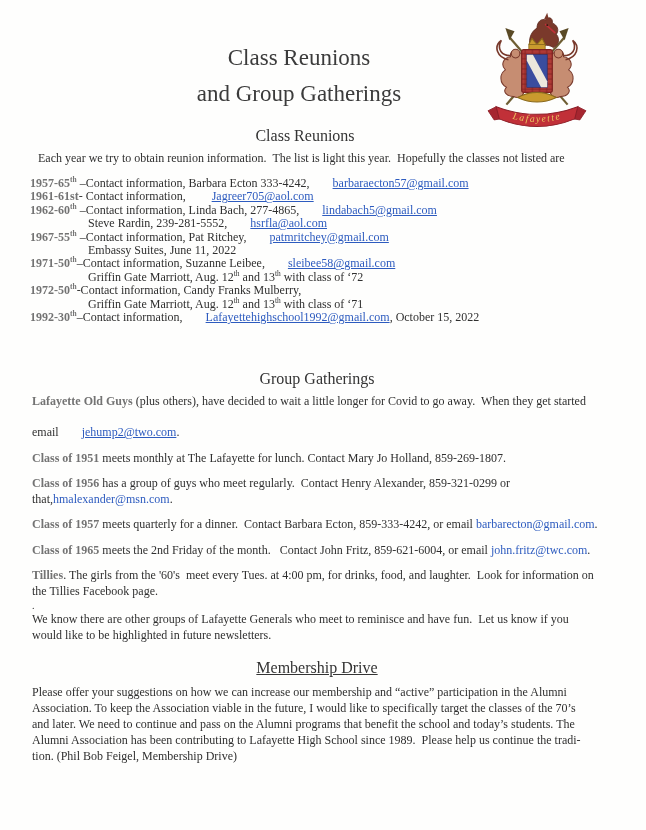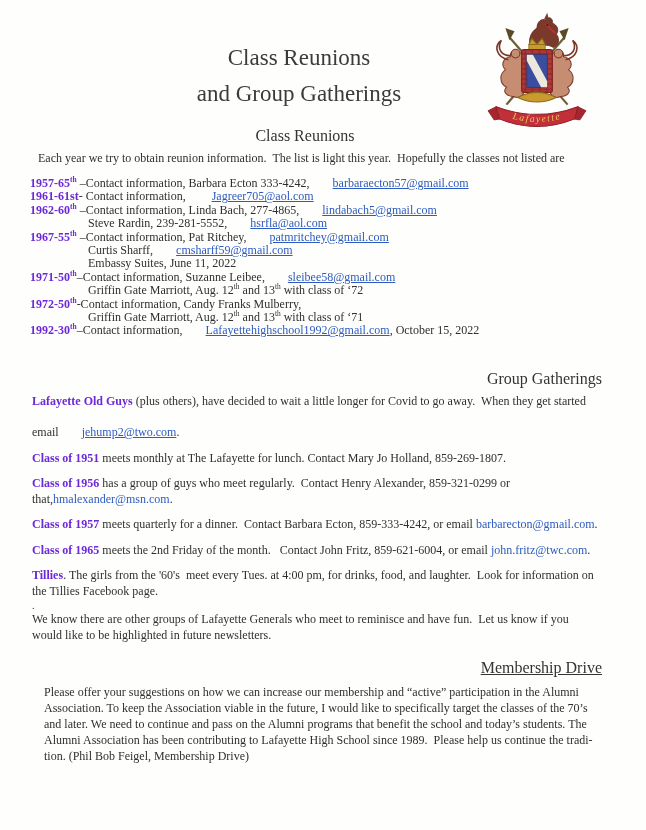--- a/index.html
+++ b/index.html
@@ -11,32 +11,32 @@
     position:absolute;top:40px;left:0;width:598px;text-align:center;
     font-size:23px;line-height:36px;color:#3b3b3b;
   }
   .crest{position:absolute;left:486px;top:12px;width:102px;height:122px;}
   .sec-heading{font-size:16px;line-height:20px;text-align:center;color:#343434;}
   #reunions-heading{position:absolute;top:126px;left:0;width:610px;}
   .intro{position:absolute;top:151px;left:38px;width:590px;font-size:12px;line-height:15px;white-space:pre-wrap;}
   .list{position:absolute;top:177px;left:30px;font-size:12px;line-height:13.4px;}
   .line{white-space:pre-wrap;}
   .line.indent{padding-left:58px;}
-  .b{font-weight:bold;color:#6d28d9;}
+  .b{font-weight:bold;color:#737373;}
   sup{font-size:0.62em;line-height:0;margin-top:28px;}
   .lnk{color:#2d5bbf;text-decoration:none;cursor:pointer;}
   .lnk.u{text-decoration:underline;padding-left:20px;}
   .flow{position:absolute;left:32px;width:610px;font-size:12px;}
-  .flow .sec-heading{width:570px;margin:0 0 5px 0;text-align:right;}
+  .flow .sec-heading{width:570px;margin:0 0 5px 0;}
   #gatherings{top:369px;}
   #gatherings .para{line-height:15.5px;margin:0 0 10px 0;white-space:pre-wrap;}
   #gatherings .para.small{line-height:9px;margin:-8px 0 2px 0;font-size:10px;}
   #membership{top:658px;}
   #membership .sec-heading{text-decoration:underline;margin-bottom:6px;}
-  #membership .para{line-height:16px;margin:0 0 6px 12px;white-space:pre-wrap;}
+  #membership .para{line-height:16px;margin:0 0 6px 0;white-space:pre-wrap;}
 </style>
 </head>
 <body>
 
 <div class="doc">
 
   <div class="title">
     <div>Class Reunions</div>
     <div>and Group Gatherings</div>
   </div>
@@ -101,21 +101,20 @@
   <div id="reunions-heading" class="sec-heading">Class Reunions</div>
 
   <div class="intro">Each year we try to obtain reunion information.  The list is light this year.  Hopefully the classes not listed are</div>
 
   <div class="list">
       <div class="line"><span class="b">1957-65</span><span class="b"><sup>th</sup></span><span> –Contact information, Barbara Ecton 333-4242, </span><a href="#" class="lnk u">barbaraecton57@gmail.com</a></div>
       <div class="line"><span class="b">1961-61st</span><span>- Contact information,  </span><a href="#" class="lnk u">Jagreer705@aol.com</a></div>
       <div class="line"><span class="b">1962-60</span><span class="b"><sup>th</sup></span><span> –Contact information, Linda Bach, 277-4865, </span><a href="#" class="lnk u">lindabach5@gmail.com</a></div>
       <div class="line indent"><span>Steve Rardin, 239-281-5552, </span><a href="#" class="lnk u">hsrfla@aol.com</a></div>
       <div class="line"><span class="b">1967-55</span><span class="b"><sup>th</sup></span><span> –Contact information, Pat Ritchey, </span><a href="#" class="lnk u">patmritchey@gmail.com</a></div>
-      <div class="line indent"><span>Curtis Sharff, </span><a href="#" class="lnk u">cmsharff59@gmail.com</a></div>
       <div class="line indent"><span>Embassy Suites, June 11, 2022</span></div>
       <div class="line"><span class="b">1971-50</span><span class="b"><sup>th</sup></span><span>–Contact information, Suzanne Leibee, </span><a href="#" class="lnk u">sleibee58@gmail.com</a></div>
       <div class="line indent"><span>Griffin Gate Marriott, Aug. 12</span><span><sup>th</sup></span><span> and 13</span><span><sup>th</sup></span><span> with class of ‘72</span></div>
       <div class="line"><span class="b">1972-50</span><span class="b"><sup>th</sup></span><span>-Contact information, Candy Franks Mulberry,</span></div>
       <div class="line indent"><span>Griffin Gate Marriott, Aug. 12</span><span><sup>th</sup></span><span> and 13</span><span><sup>th</sup></span><span> with class of ‘71</span></div>
       <div class="line"><span class="b">1992-30</span><span class="b"><sup>th</sup></span><span>–Contact information, </span><a href="#" class="lnk u">Lafayettehighschool1992@gmail.com</a><span>, October 15, 2022</span></div>
     </div>
 
   <div id="gatherings" class="flow">
     <div class="sec-heading">Group Gatherings</div>

